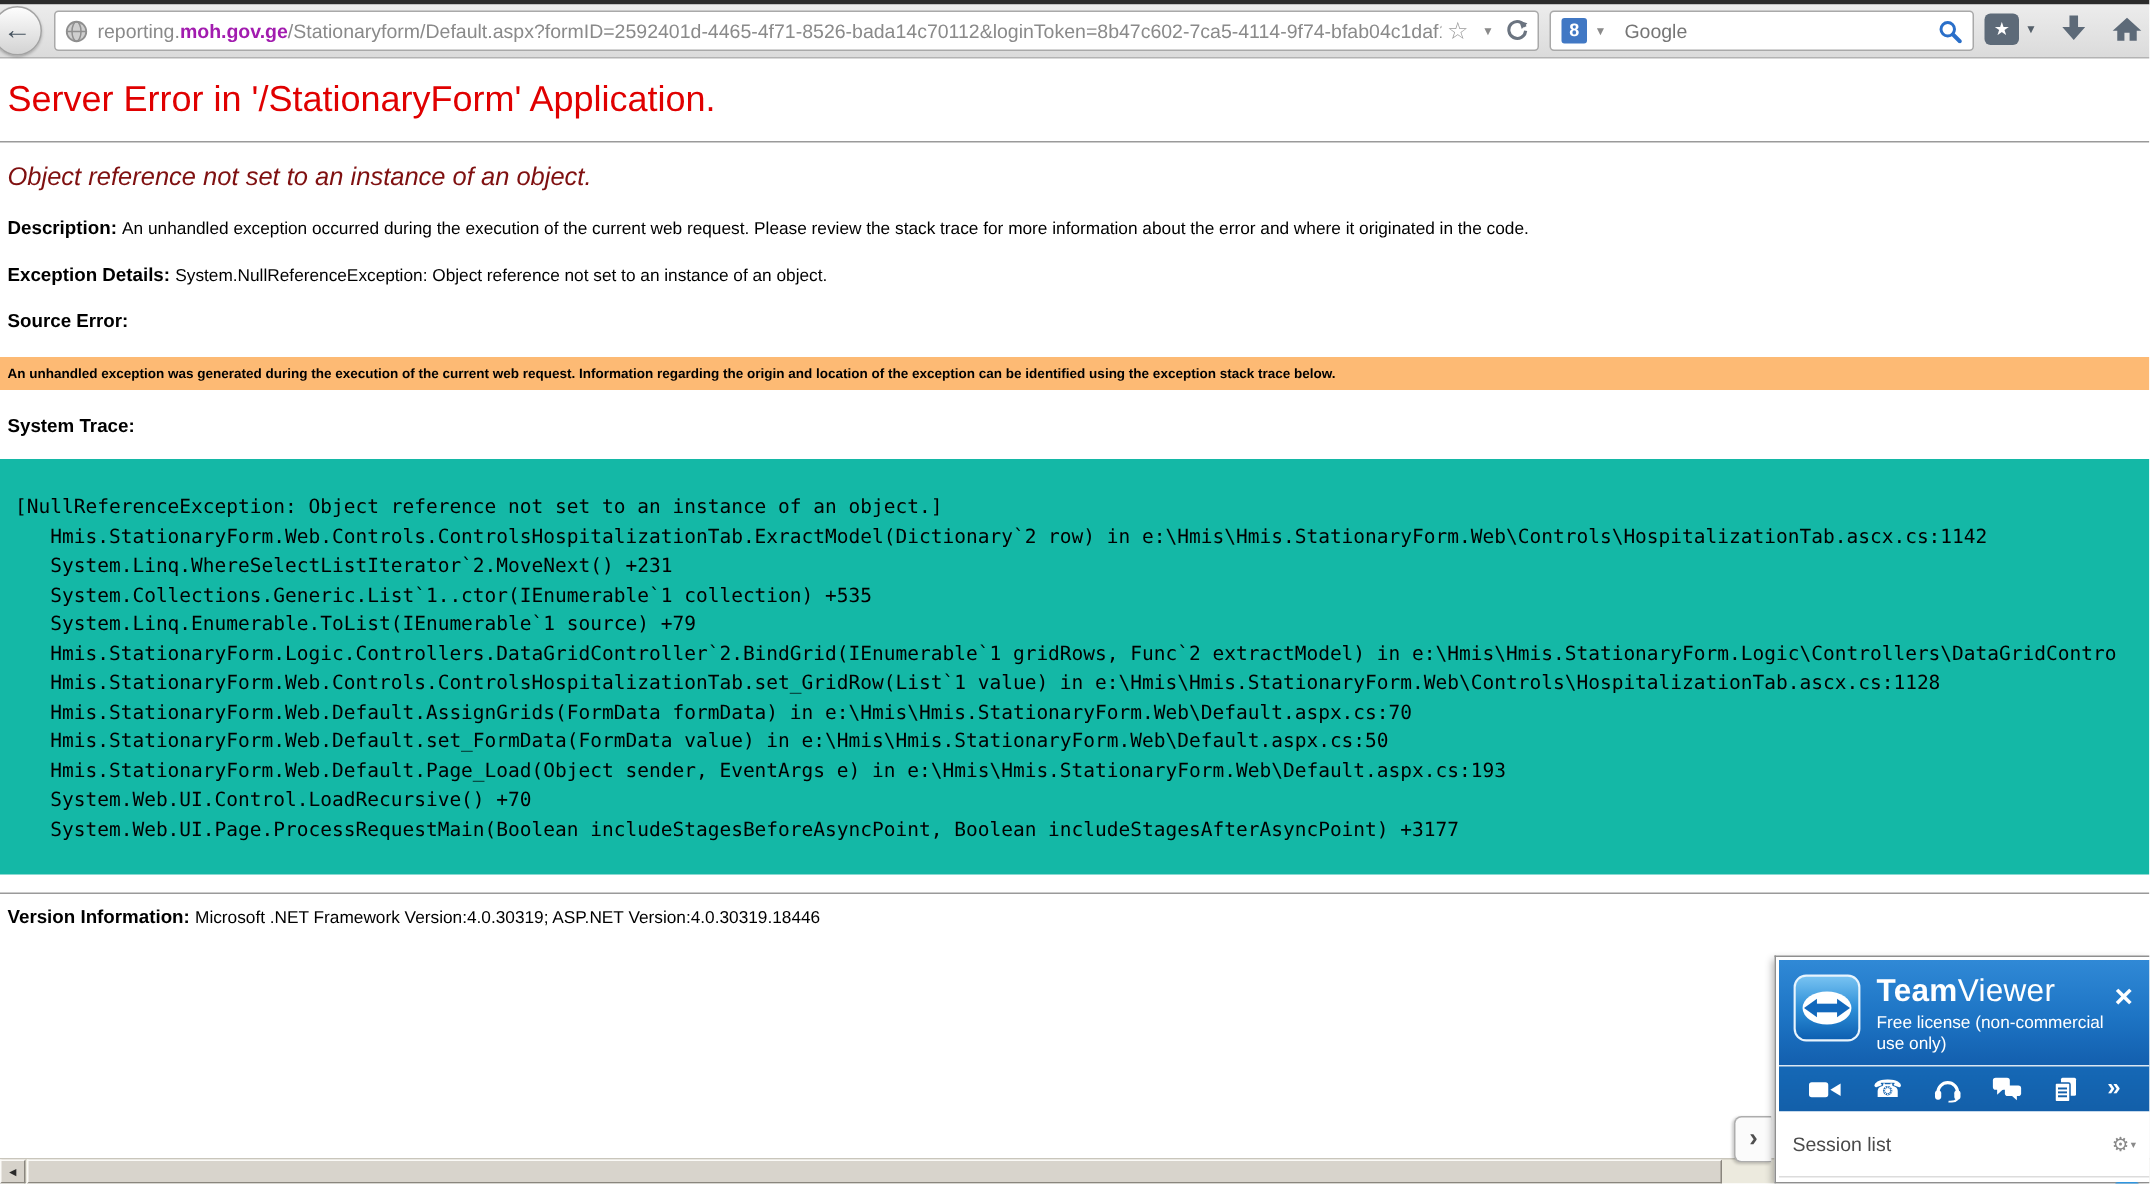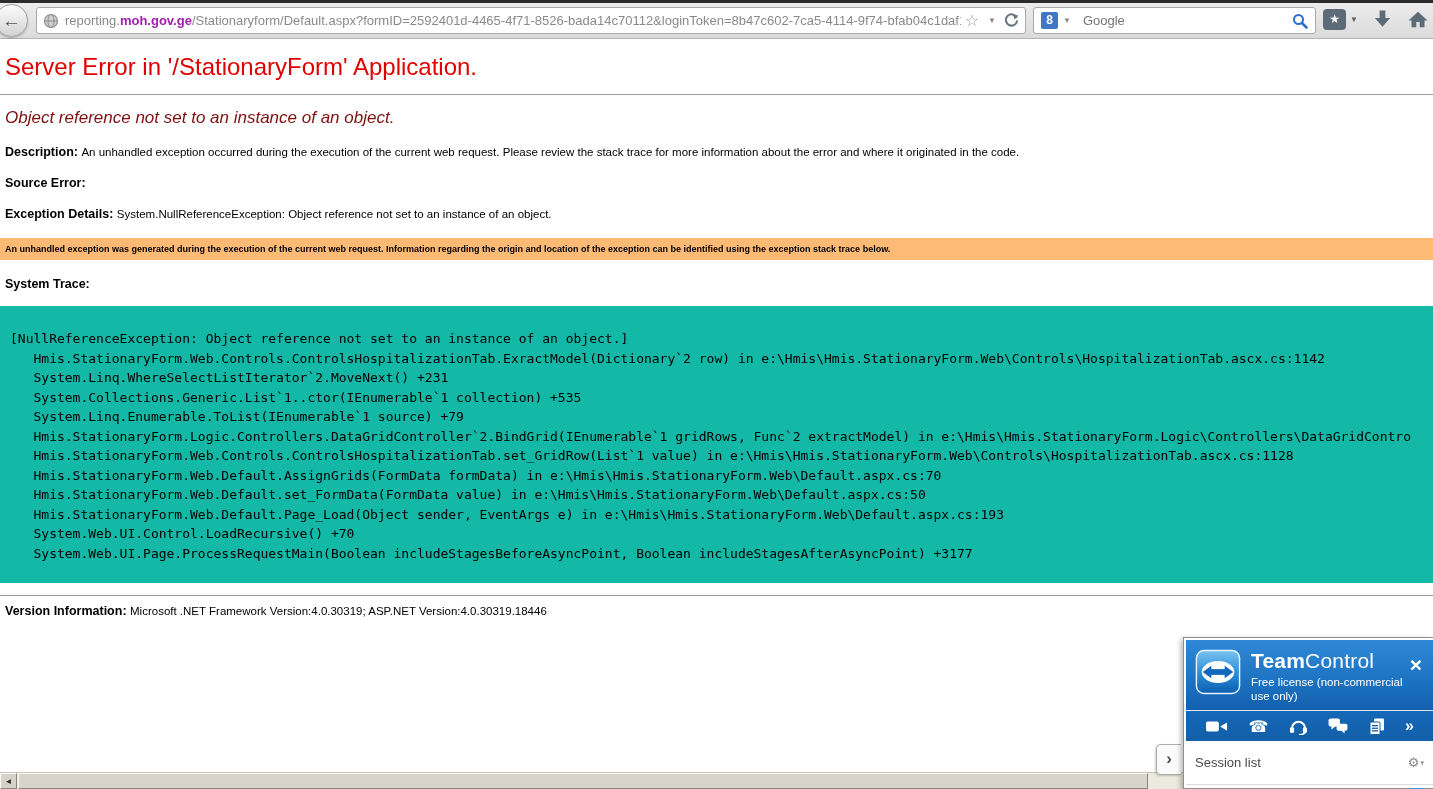--- a/index.html
+++ b/index.html
@@ -155,23 +155,23 @@
   </div>
 </div>
 
 <div class="page">
   <h1 class="err-title">Server Error in '/StationaryForm' Application.</h1>
   <hr class="rule">
   <h2 class="err-subtitle">Object reference not set to an instance of an object.</h2>
 
   <p class="meta"><b>Description: </b><span>An unhandled exception occurred during the execution of the current web request. Please review the stack trace for more information about the error and where it originated in the code.</span></p>
 
+  <p class="meta"><b>Exception Details: </b><span>System.NullReferenceException: Object reference not set to an instance of an object.</span></p>
+
   <p class="meta"><b>Source Error:</b></p>
-
-  <p class="meta"><b>Exception Details: </b><span>System.NullReferenceException: Object reference not set to an instance of an object.</span></p>
 
   <div class="yellow-strip">An unhandled exception was generated during the execution of the current web request. Information regarding the origin and location of the exception can be identified using the exception stack trace below.</div>
 
   <p class="meta"><b>System Trace:</b></p>
 
   <div class="stack-box"><div>[NullReferenceException: Object reference not set to an instance of an object.]</div><div>   Hmis.StationaryForm.Web.Controls.ControlsHospitalizationTab.ExractModel(Dictionary`2 row) in e:\Hmis\Hmis.StationaryForm.Web\Controls\HospitalizationTab.ascx.cs:1142</div><div>   System.Linq.WhereSelectListIterator`2.MoveNext() +231</div><div>   System.Collections.Generic.List`1..ctor(IEnumerable`1 collection) +535</div><div>   System.Linq.Enumerable.ToList(IEnumerable`1 source) +79</div><div>   Hmis.StationaryForm.Logic.Controllers.DataGridController`2.BindGrid(IEnumerable`1 gridRows, Func`2 extractModel) in e:\Hmis\Hmis.StationaryForm.Logic\Controllers\DataGridContro</div><div>   Hmis.StationaryForm.Web.Controls.ControlsHospitalizationTab.set_GridRow(List`1 value) in e:\Hmis\Hmis.StationaryForm.Web\Controls\HospitalizationTab.ascx.cs:1128</div><div>   Hmis.StationaryForm.Web.Default.AssignGrids(FormData formData) in e:\Hmis\Hmis.StationaryForm.Web\Default.aspx.cs:70</div><div>   Hmis.StationaryForm.Web.Default.set_FormData(FormData value) in e:\Hmis\Hmis.StationaryForm.Web\Default.aspx.cs:50</div><div>   Hmis.StationaryForm.Web.Default.Page_Load(Object sender, EventArgs e) in e:\Hmis\Hmis.StationaryForm.Web\Default.aspx.cs:193</div><div>   System.Web.UI.Control.LoadRecursive() +70</div><div>   System.Web.UI.Page.ProcessRequestMain(Boolean includeStagesBeforeAsyncPoint, Boolean includeStagesAfterAsyncPoint) +3177</div></div>
 
   <hr class="rule" style="margin-top:12px;">
   <p class="meta" style="margin-top:8px;"><b>Version Information: </b><span>Microsoft .NET Framework Version:4.0.30319; ASP.NET Version:4.0.30319.18446</span></p>
 </div>
@@ -197,21 +197,21 @@
           </linearGradient>
         </defs>
         <rect x="1.5" y="1.5" width="45" height="45" rx="8" fill="url(#tvg)" stroke="#e8f4fd" stroke-width="1.5"></rect>
         <ellipse cx="24" cy="24" rx="17" ry="11.5" fill="#fff"></ellipse>
         <polygon points="8,24 17,17.5 17,30.5" fill="#1268bc"></polygon>
         <polygon points="40,24 31,17.5 31,30.5" fill="#1268bc"></polygon>
         <rect x="15" y="21" width="18" height="6" fill="#1268bc"></rect>
       </svg>
     </span>
     <span class="tv-titleblock">
-      <div class="tv-title"><span class="t-bold">Team</span><span>Control</span></div>
+      <div class="tv-title"><span class="t-bold">Team</span><span>Viewer</span></div>
       <div class="tv-license">Free license (non-commercial use only)</div>
     </span>
     <span class="tv-close">×</span>
   </div>
 
   <div class="tv-icons">
     <span class="tvi">
       <svg width="22" height="15" viewBox="0 0 24 16">
         <rect x="0" y="2.5" width="14" height="11" rx="2" fill="#fff"></rect>
         <polygon points="15.5,8 23,3.5 23,12.5" fill="#fff"></polygon>

